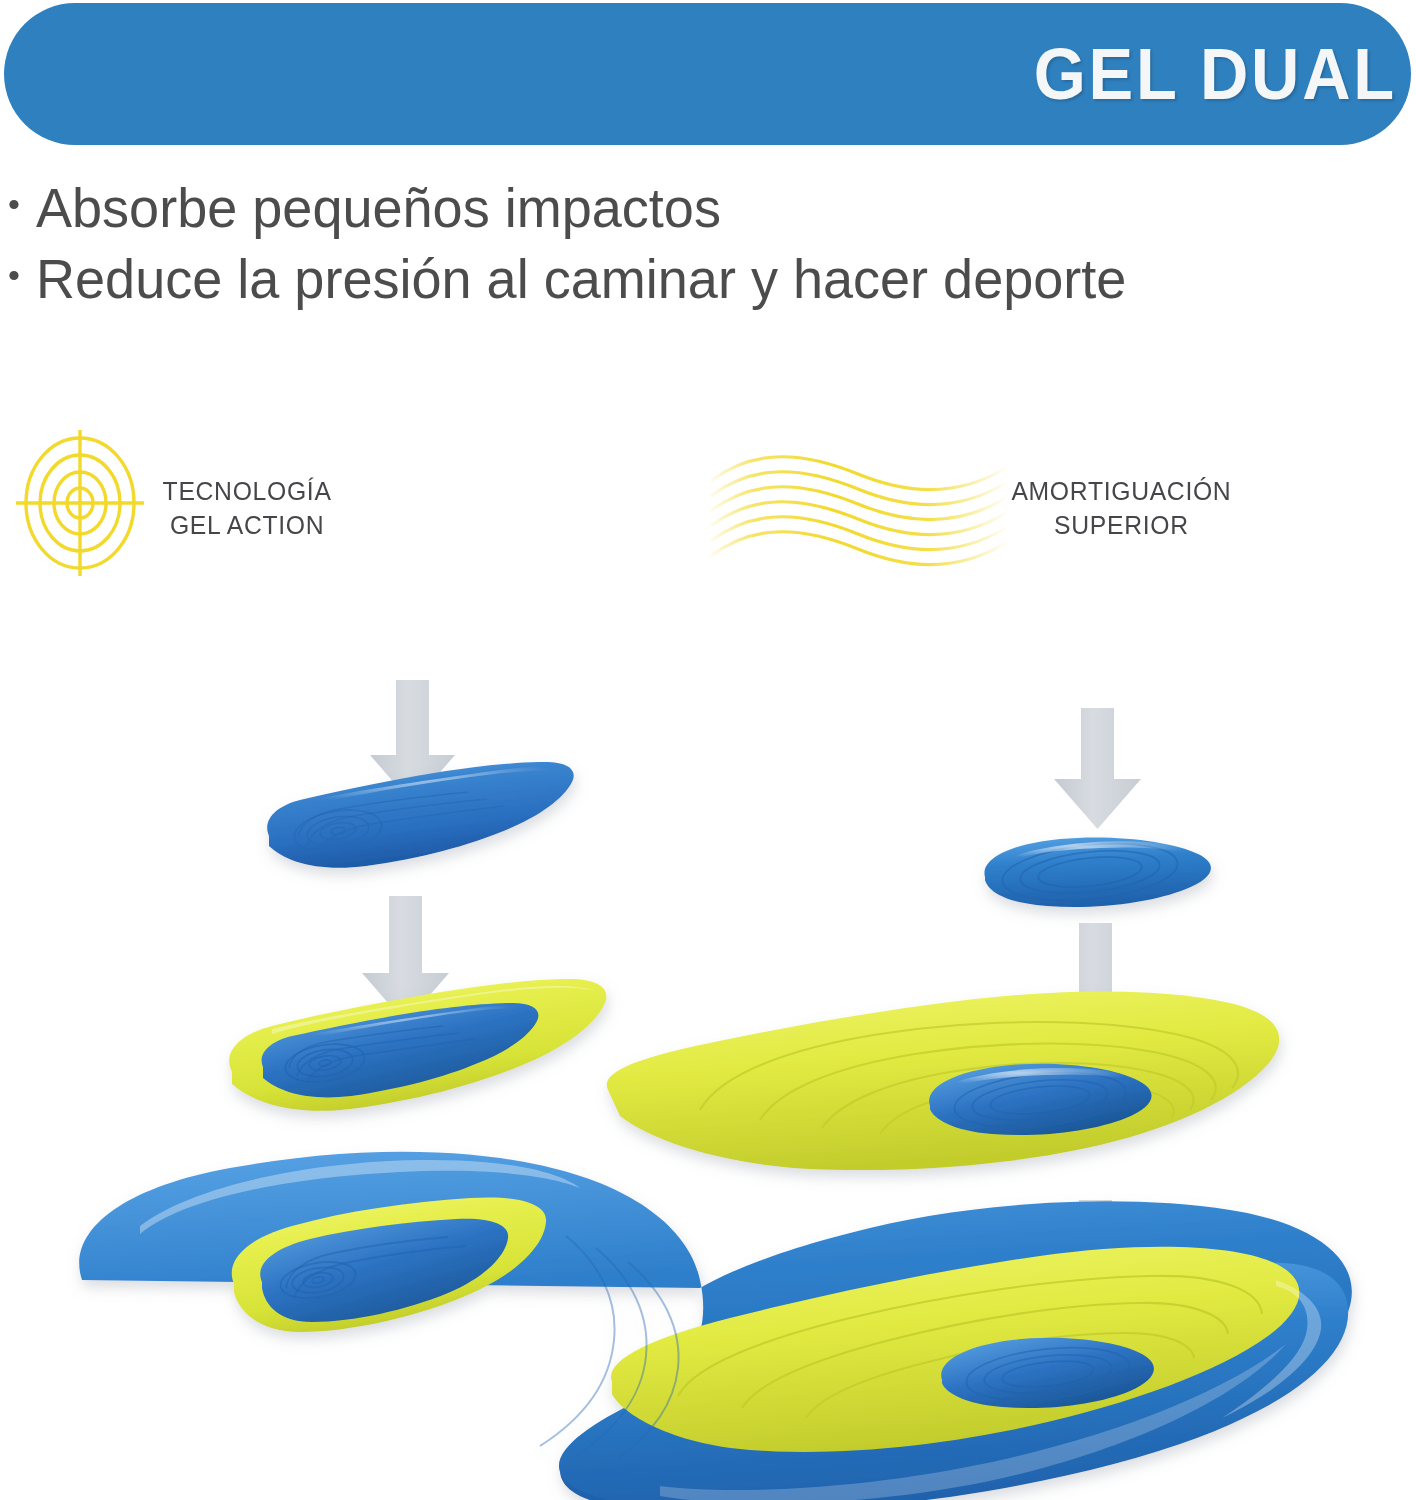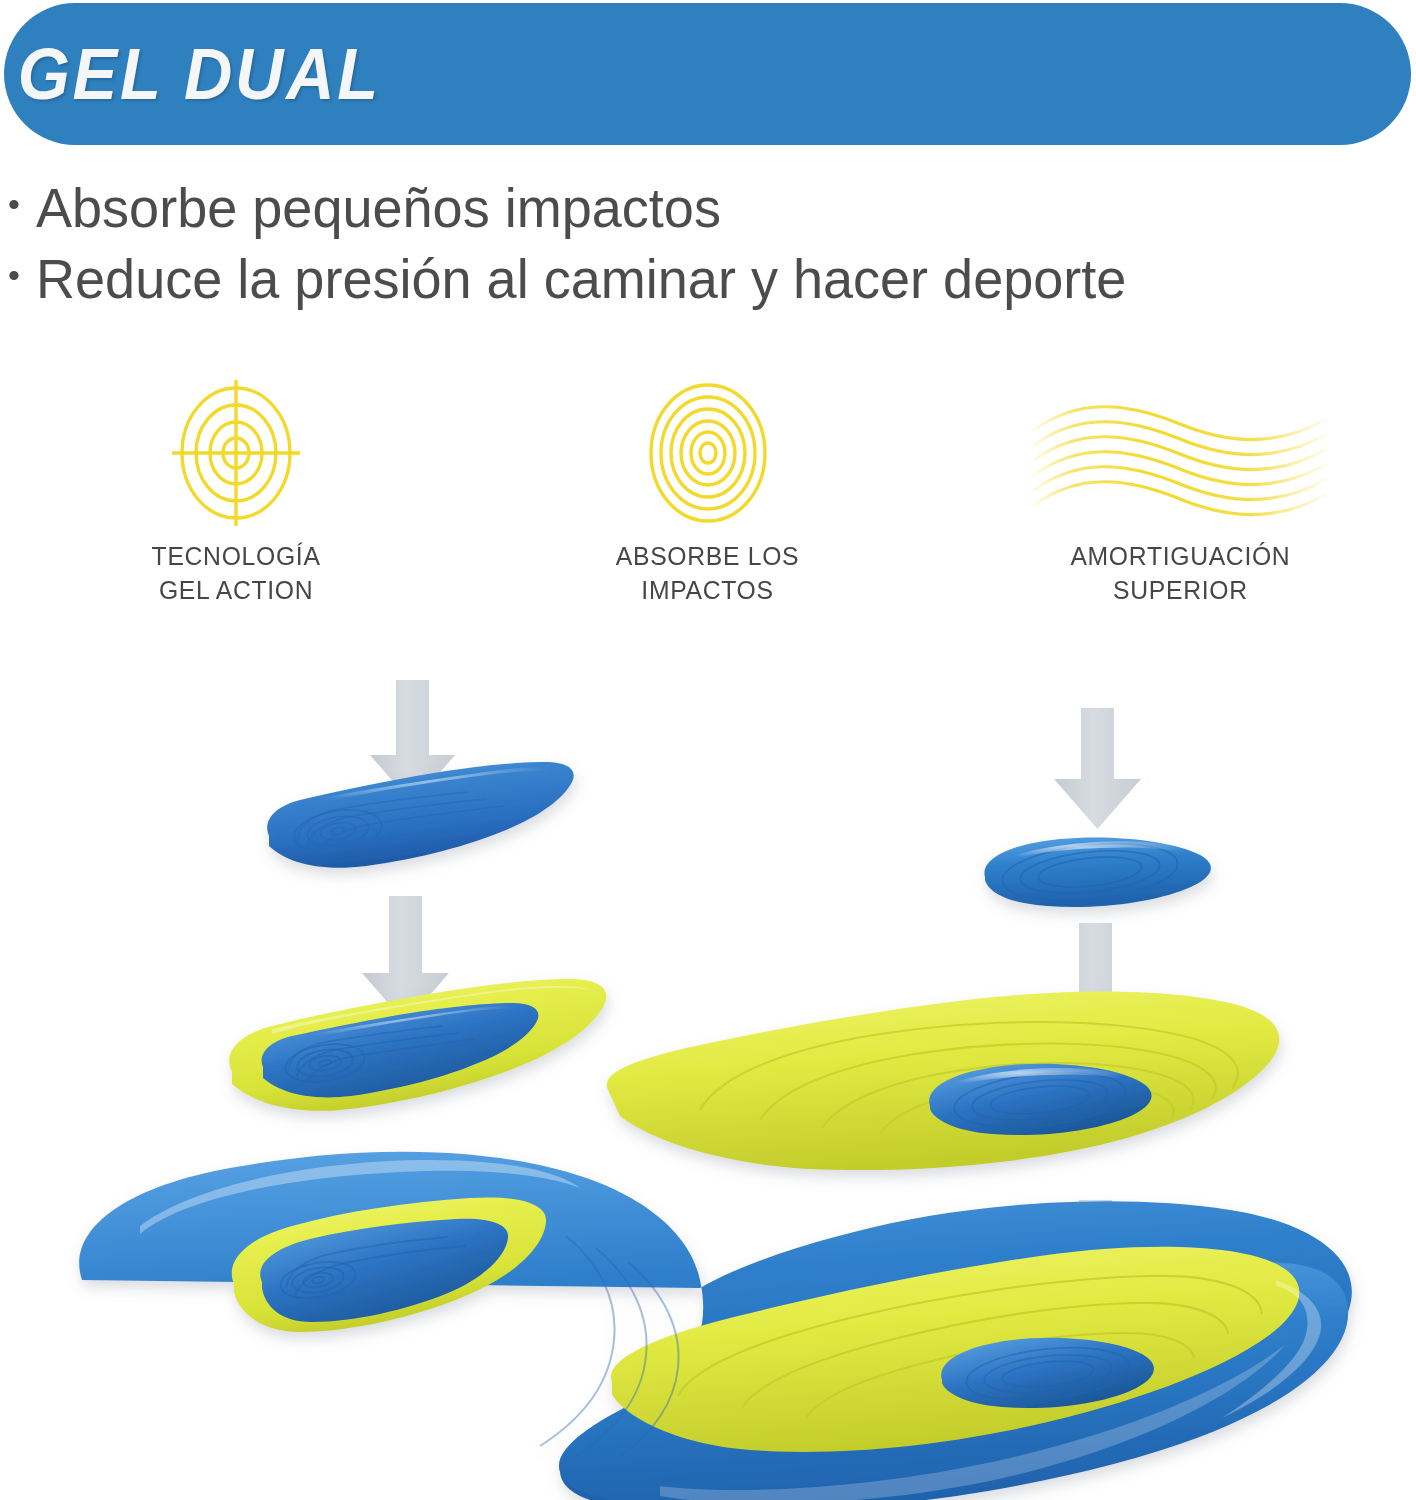--- a/index.html
+++ b/index.html
@@ -16,21 +16,21 @@
     background: #ffffff;
   }
 
   
   #banner {
     position: absolute;
     left: 4px; top: 3px;
     width: 1407px; height: 142px;
     background: #2f80bf;
     border-radius: 71px;
-    display: flex; align-items: center; justify-content: flex-start; font-style: italic;
+    display: flex; align-items: center; justify-content: flex-end;
   }
   #banner-title {
     color: #f4f6f8;
     font-size: 72px;
     font-weight: bold;
     letter-spacing: 3px;
     font-family: "Liberation Sans", sans-serif;
     text-shadow: 2px 2px 3px rgba(0,0,0,0.18);
     transform: scaleX(0.93);
   }
@@ -67,21 +67,21 @@
   
   #features {
     position: absolute;
     left: 0px; top: 378px;
     width: 1416px; height: 250px;
     display: flex;
   }
   .feature {
     flex: 1;
     display: flex;
-    flex-direction: column;
+    flex-direction: row;
     align-items: center;
   }
   .feature-icon {
     height: 150px;
     display: flex;
     align-items: center;
     justify-content: center;
   }
   .feature-caption {
     margin-top: 12px;
@@ -136,38 +136,20 @@
             <line x1="16" y1="75" x2="144" y2="75"></line>
           </g>
         </svg>
       </div>
       <div class="feature-caption">
         <span class="ln">TECNOLOGÍA</span>
         <span class="ln">GEL ACTION</span>
       </div>
     </div>
 
-    <div class="feature">
-      <div class="feature-icon">
-        <svg width="160" height="150" viewBox="0 0 160 150">
-          <g fill="none" stroke="#f2d92b" stroke-width="3.4">
-            <ellipse cx="80" cy="75" rx="57" ry="68"></ellipse>
-            <ellipse cx="80" cy="75" rx="47" ry="56"></ellipse>
-            <ellipse cx="80" cy="75" rx="37" ry="44"></ellipse>
-            <ellipse cx="80" cy="75" rx="27" ry="32"></ellipse>
-            <ellipse cx="80" cy="75" rx="17" ry="21"></ellipse>
-            <ellipse cx="80" cy="75" rx="8" ry="10"></ellipse>
-          </g>
-        </svg>
-      </div>
-      <div class="feature-caption">
-        <span class="ln">ABSORBE LOS</span>
-        <span class="ln">IMPACTOS</span>
-      </div>
-    </div>
 
     <div class="feature">
       <div class="feature-icon">
         <svg width="300" height="150" viewBox="0 0 300 150">
           <defs>
             <linearGradient id="wfade" x1="0" y1="0" x2="1" y2="0">
               <stop offset="0" stop-color="#f2d92b" stop-opacity="0.10"></stop>
               <stop offset="0.14" stop-color="#f2d92b" stop-opacity="0.70"></stop>
               <stop offset="0.42" stop-color="#f2d92b" stop-opacity="1"></stop>
               <stop offset="0.74" stop-color="#f2d92b" stop-opacity="0.85"></stop>

